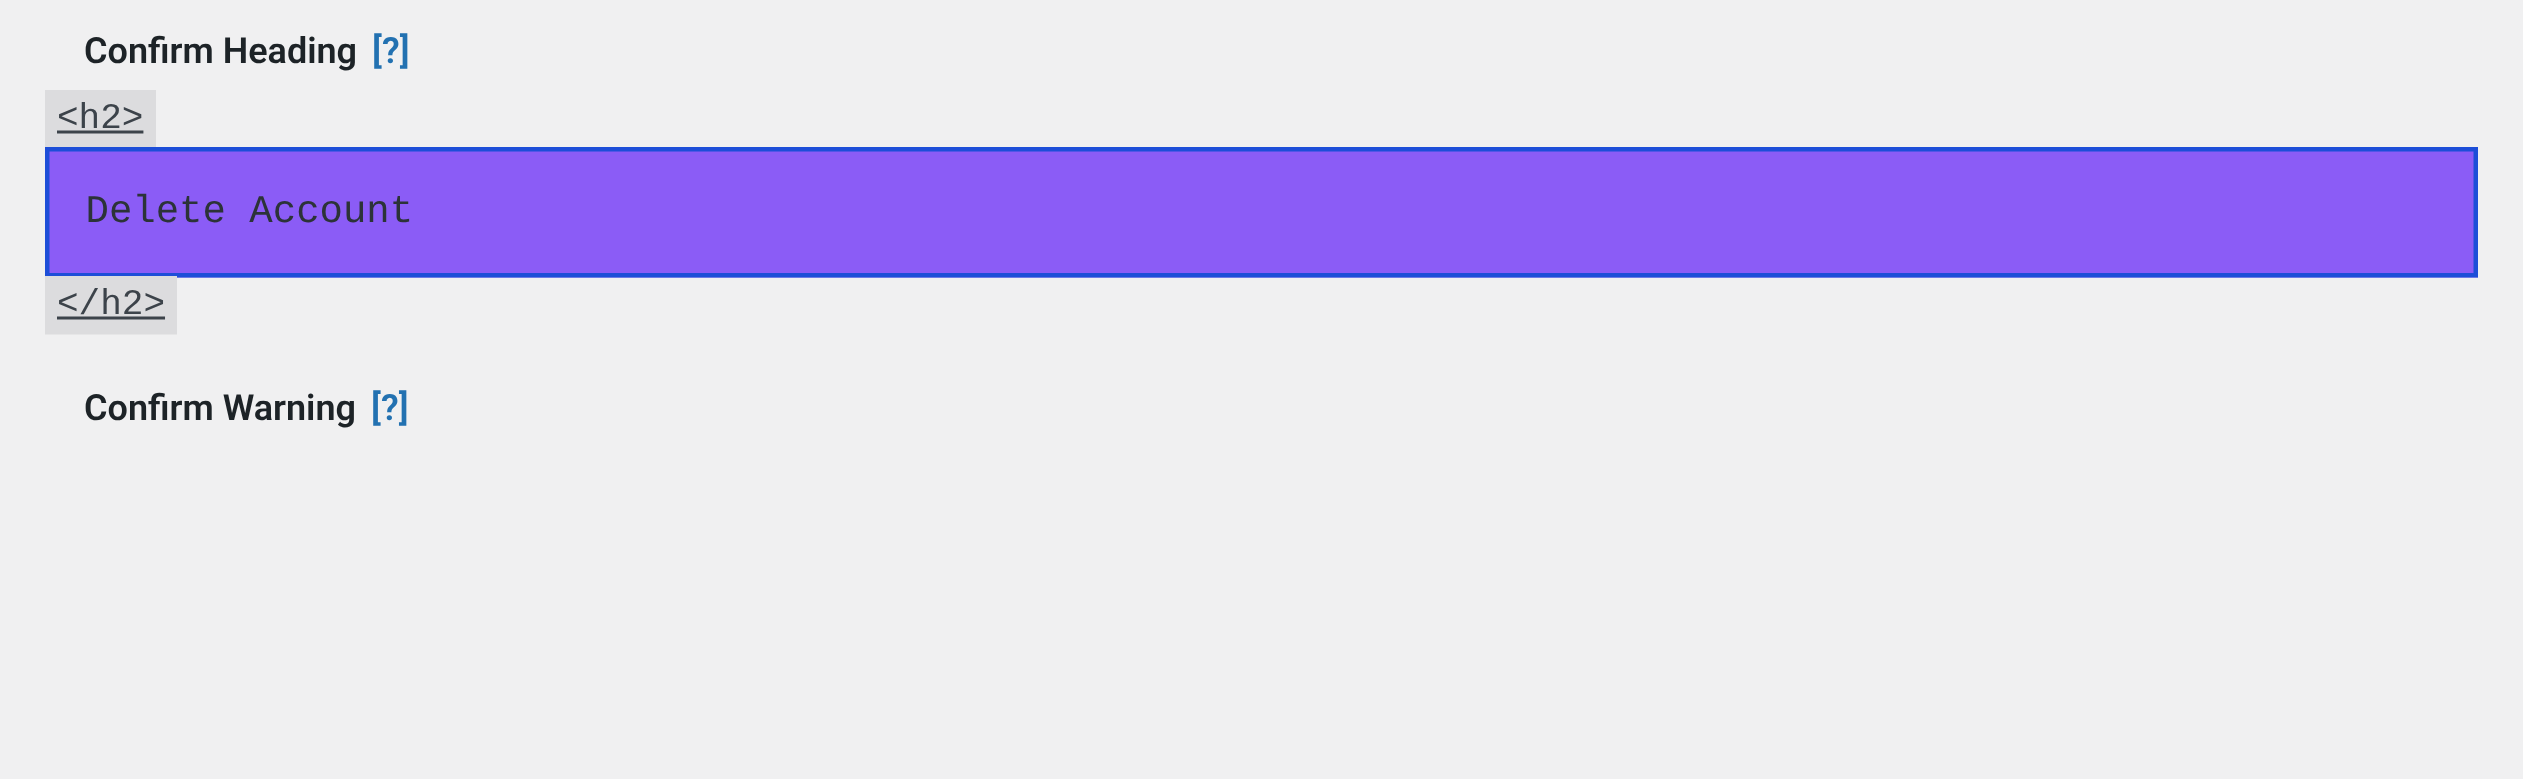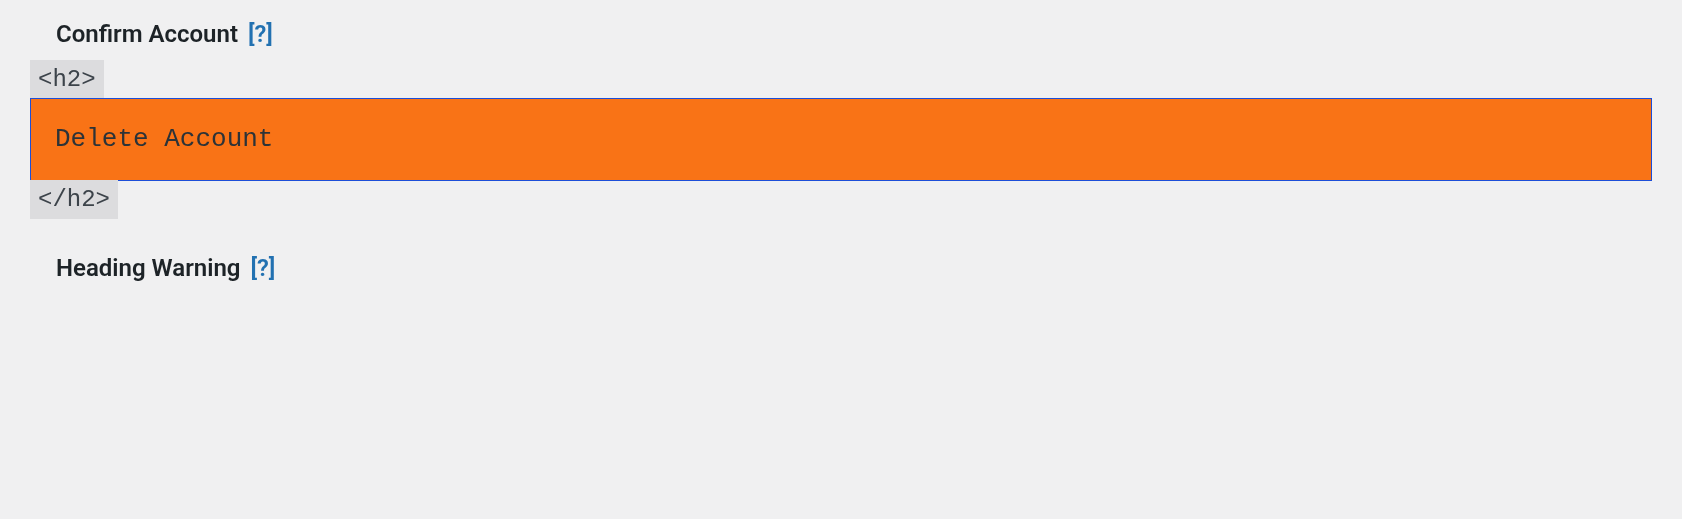--- a/index.html
+++ b/index.html
@@ -35,25 +35,26 @@
       font-size: 24px;
     }
     .tag-wrap {
       display: inline-block;
       background: #dcdcde;
       color: #3c434a;
       font-family: Consolas, Monaco, "Courier New", monospace;
       font-size: 24px;
       padding: 4px 8px;
       line-height: 1.3;
+      text-decoration: underline;
     }
     .input-box {
       width: 100%;
-      background: #f97316;
-      border: 1px solid #1d4ed8;
+      background: #8b5cf6;
+      border: 3px solid #1d4ed8;
       font-family: Consolas, Monaco, "Courier New", monospace;
       font-size: 26px;
       color: #2c3338;
       padding: 22px 24px;
       outline: none;
       line-height: 1.4;
       resize: none;
       overflow: hidden;
       white-space: nowrap;
     }
@@ -62,26 +63,26 @@
     }
     .tag-bottom {
       margin-top: -1px;
     }
   </style>
 </head>
 <body>
 
 <div class="field-group">
   <div class="field-label">
-    <span>Confirm Account</span>
+    <span>Confirm Heading</span>
     <a class="help-link">[?]</a>
   </div>
   <div class="tag-wrap tag-top">&lt;h2&gt;</div>
   <input type="text" class="input-box" value="Delete Account" style="">
   <div class="tag-wrap tag-bottom">&lt;/h2&gt;</div>
 </div>
 
 <div class="field-group">
   <div class="field-label">
-    <span>Heading Warning</span>
+    <span>Confirm Warning</span>
     <a class="help-link">[?]</a>
   </div>
 </div>
 
 </body></html>

